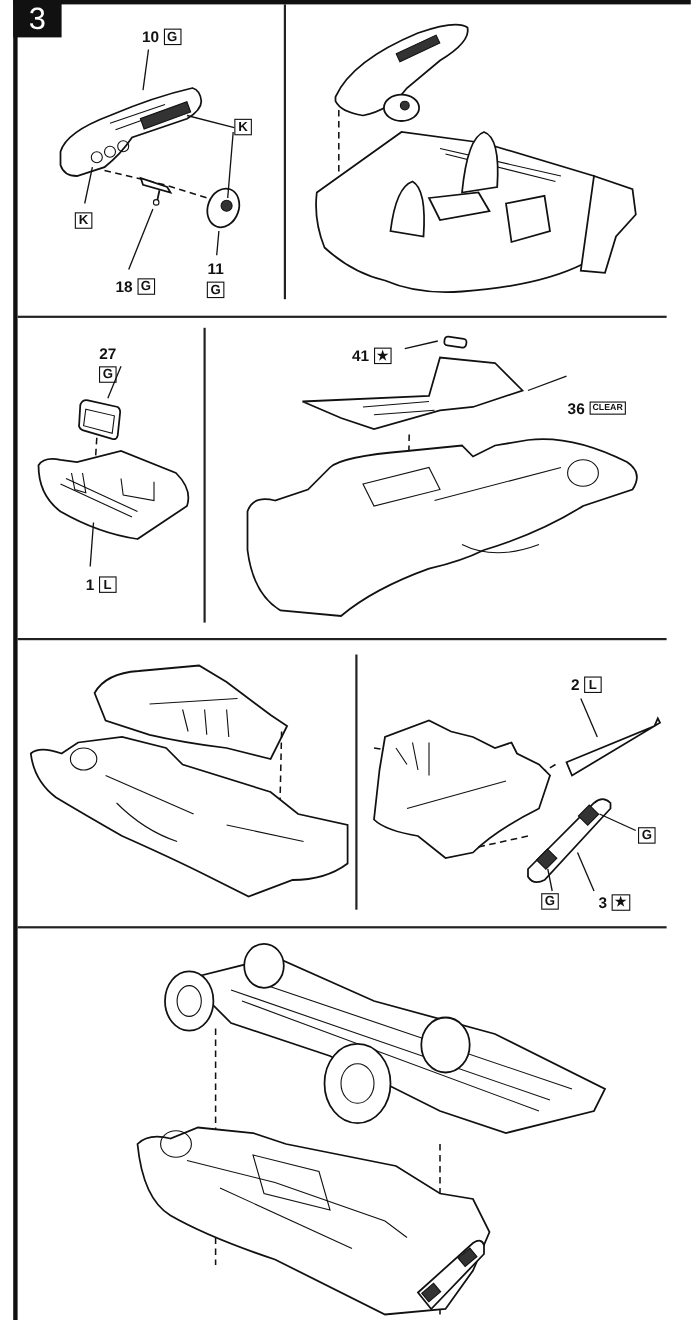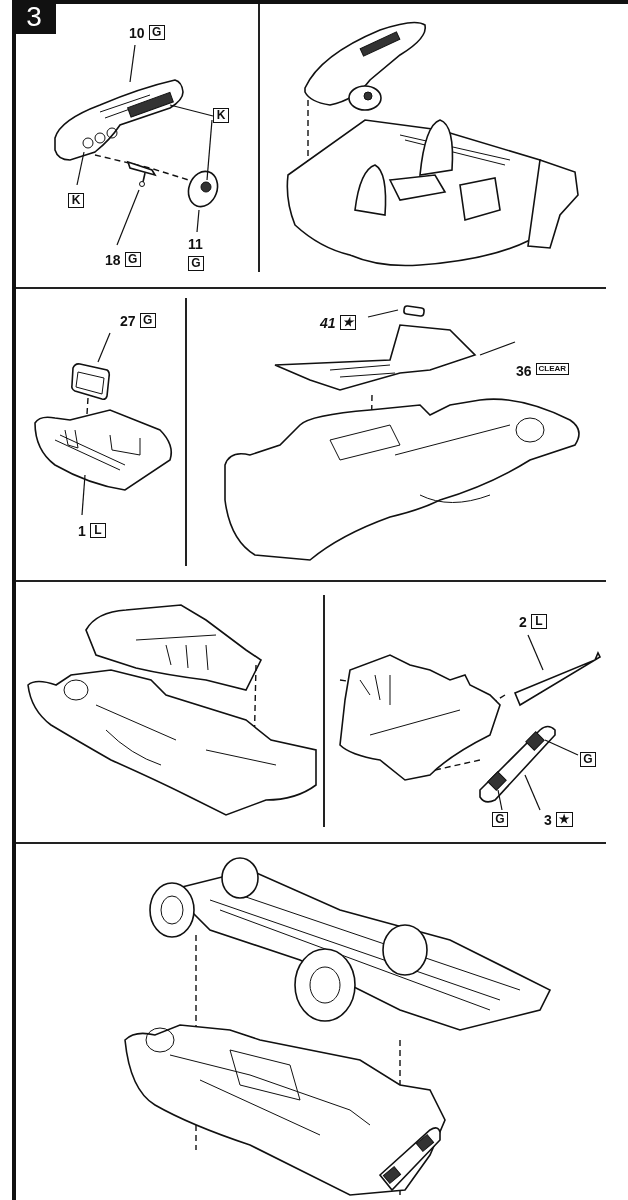--- a/index.html
+++ b/index.html
@@ -5,21 +5,21 @@
   html, body { margin: 0; padding: 0; background: #fff; }
   body { width: 628px; height: 1200px; position: relative; overflow: hidden;
          font-family: "Liberation Sans", sans-serif; color: #111; }
   .abs { position: absolute; }
   .step-badge { left: 12px; top: 0; width: 44px; height: 34px; background: #111; color: #fff;
                 font-size: 28px; line-height: 34px; text-align: center; font-family: "Liberation Sans", sans-serif; }
   .frame-top { left: 12px; top: 0; width: 616px; height: 4px; background: #111; }
   .frame-left { left: 12px; top: 0; width: 4px; height: 1200px; background: #111; }
   .hline { height: 2px; background: #222; }
   .vline { width: 2px; background: #222; }
-  .label { font-weight: bold; font-size: 14px; display: flex; align-items: flex-start; gap: 4px; white-space: nowrap; }
+  .label { font-weight: bold; font-size: 14px; display: flex; align-items: center; gap: 4px; white-space: nowrap; }
   .tag { display: inline-block; border: 1.5px solid #111; font-size: 12px; line-height: 13px; padding: 0 2px; font-weight: bold; min-width: 10px; text-align: center; }
   .tag.clear { font-size: 8px; line-height: 10px; padding: 0 2px; }
   svg { position: absolute; overflow: visible; }
   svg .part { fill: #fff; stroke: #111; stroke-width: 1.6; }
   svg .thin { fill: none; stroke: #111; stroke-width: 1; }
   svg .lead { fill: none; stroke: #111; stroke-width: 1.2; }
   svg .dash { fill: none; stroke: #111; stroke-width: 1.4; stroke-dasharray: 6 4; }
   svg .dark { fill: #333; stroke: #111; stroke-width: 1; }
 </style>
 </head>
@@ -98,21 +98,21 @@
   <svg width="190" height="280" style="left:0; top:290px;">
     <path class="lead" d="M110 43 L98 72"></path>
     <path class="part" d="M73 78 Q75 73 80 74 L107 80 Q110 82 109 87 L107 106 Q106 110 102 109 L75 101 Q71 99 72 95 Z"></path>
     <path class="thin" d="M78 82 L104 88 L102 104 L76 97 Z"></path>
     <path class="dash" d="M88 108 L84 172"></path>
     <path class="part" d="M35 133 Q40 125 55 128 L70 130 L110 120 L160 140 Q175 155 170 170 L125 200 Q90 195 55 175 Q35 160 35 133 Z"></path>
     <path class="thin" d="M55 150 L120 180 M60 145 L125 175"></path>
     <path class="thin" d="M65 140 L68 155 L78 158 L75 140 M110 145 L112 160 L140 165 L140 148"></path>
     <path class="lead" d="M85 185 L82 225"></path>
   </svg>
-  <div class="abs label" style="left:120px; top:313px;">
+  <div class="abs label" style="left:90px; top:313px;flex-direction:column;">
     <span>27</span>
       <span class="tag">G</span>
   </div>
   <div class="abs label" style="left:78px; top:523px;">
     <span>1</span>
       <span class="tag">L</span>
   </div>
 </section>
 
 <section>
@@ -122,21 +122,21 @@
     <path class="lead" d="M325 47 L290 60"></path>
     <path class="part" d="M85 70 L200 65 L210 30 L260 35 L285 60 L240 75 L210 78 L150 95 L120 85 Z"></path>
     <path class="thin" d="M140 75 L200 70 M150 82 L205 78"></path>
     <path class="dash" d="M182 100 L180 210"></path>
     <path class="part" d="M35 170 Q40 155 60 160 L90 150 L110 130 Q120 120 180 115 L230 110 L240 120 L260 110 L290 105 Q330 100 380 125 Q395 135 385 150 L340 165 Q300 190 250 205 Q230 215 200 222 Q150 240 120 265 L65 260 Q40 245 35 205 Z"></path>
     <path class="thin" d="M140 145 L200 130 L210 150 L150 165 Z"></path>
     <path class="thin" d="M205 160 L320 130"></path>
     <path class="thin" d="M230 200 Q260 215 300 200"></path>
     <ellipse class="thin" cx="340" cy="135" rx="14" ry="12"></ellipse>
   </svg>
-  <div class="abs label" style="left:320px; top:315px;font-style:italic;">
+  <div class="abs label" style="left:320px; top:315px;">
     <span>41</span>
       <span class="tag">★</span>
   </div>
   <div class="abs label" style="left:516px; top:326px;margin-top:37px;">
     <span>36</span>
       <span class="tag clear">CLEAR</span>
   </div>
 </section>
 
 <section>

